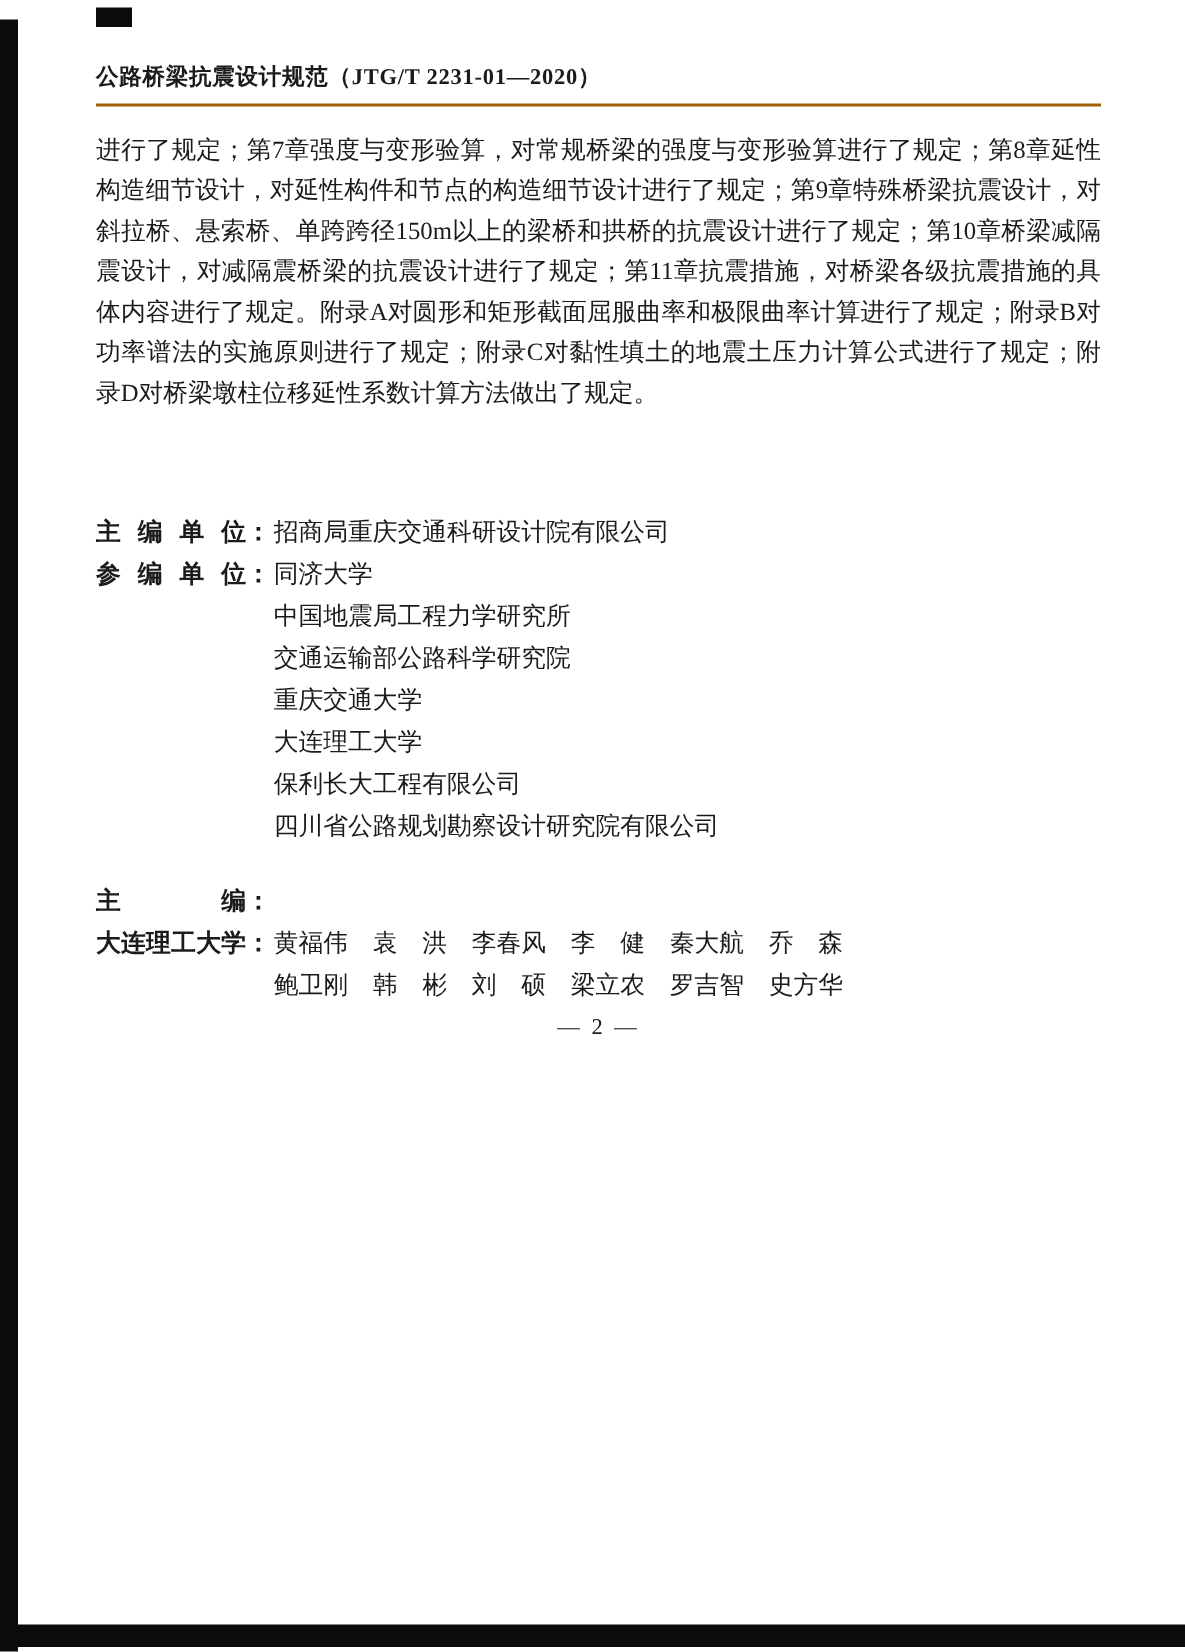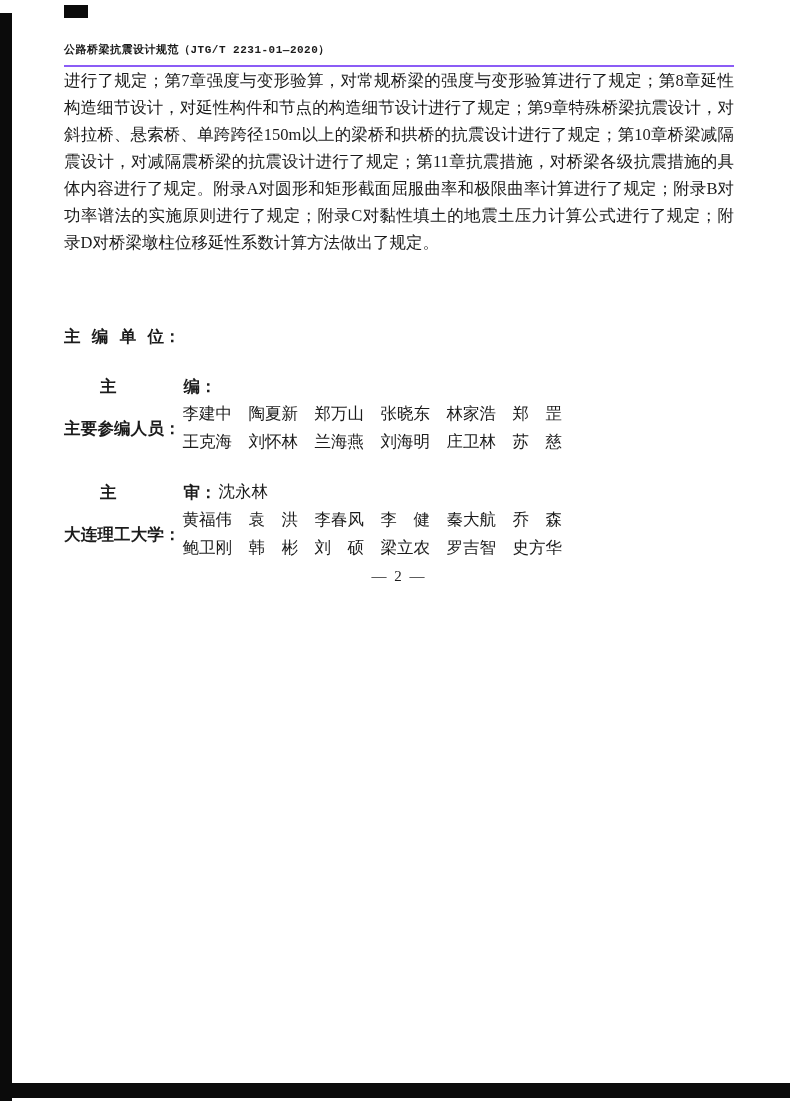--- a/index.html
+++ b/index.html
@@ -12,35 +12,34 @@
     color:#1b1b1b;
   }
   
   .scan-left   { position:absolute; left:0; top:13px; bottom:0; width:12px; background:#0b0b0b; }
   .scan-bottom { position:absolute; left:0; right:0; bottom:3px; height:15px; background:#0b0b0b; }
   .scan-mark   { position:absolute; left:64px; top:5px; width:24px; height:13px; background:#0b0b0b; }
 
   .content { position:absolute; left:64px; width:670px; top:42px; }
 
   .doc-header {
-    font-size:11px;
+    font-size:15px;
     letter-spacing:0.5px;
     padding-bottom:8px;
-    border-bottom:2px solid #8b5cf6;
+    border-bottom:2px solid #a16207;
     font-weight:bold;
-    font-family:Liberation Mono, monospace;
   }
 
-  .body-text { font-size:16.5px; line-height:27px; text-align:justify; }
+  .body-text { margin-top:15px; font-size:16.5px; line-height:27px; text-align:justify; }
   .body-text p { margin:0 0 4px 0; }
   .body-text p.indent { text-indent:2em; }
 
   .credits { margin-top:66px; font-size:16.5px; line-height:28px; }
-  .credit-row { display:flex; align-items:center; }
-  .credit-row.gap { margin-top:22px;margin-left:36px; }
+  .credit-row { display:flex; align-items:flex-start; }
+  .credit-row.gap { margin-top:22px; }
   .credit-label {
     font-weight:bold;
     font-family:"Liberation Sans","DejaVu Sans",sans-serif;
     white-space:nowrap;
     flex:0 0 auto;
   }
   .credit-label-text {
     display:inline-block;
     width:100px;
     text-align:justify;
@@ -70,41 +69,43 @@
   </div>
 
   <div class="body-text">
     <p>进行了规定；第7章强度与变形验算，对常规桥梁的强度与变形验算进行了规定；第8章延性构造细节设计，对延性构件和节点的构造细节设计进行了规定；第9章特殊桥梁抗震设计，对斜拉桥、悬索桥、单跨跨径150m以上的梁桥和拱桥的抗震设计进行了规定；第10章桥梁减隔震设计，对减隔震桥梁的抗震设计进行了规定；第11章抗震措施，对桥梁各级抗震措施的具体内容进行了规定。附录A对圆形和矩形截面屈服曲率和极限曲率计算进行了规定；附录B对功率谱法的实施原则进行了规定；附录C对黏性填土的地震土压力计算公式进行了规定；附录D对桥梁墩柱位移延性系数计算方法做出了规定。</p>
   </div>
 
   <div class="credits">
 
     <div class="credit-row">
       <span class="credit-label"><span class="credit-label-text">主编单位</span><span>：</span></span>
+      <div class="credit-lines">
+        <div class="credit-line">招商局重庆交通科研设计院有限公司</div>
+      </div>
     </div>
 
+    <div class="credit-row">
+      <span class="credit-label"><span class="credit-label-text">参编单位</span><span>：</span></span>
+      <div class="credit-lines">
+        <div class="credit-line">同济大学</div>
+        <div class="credit-line">中国地震局工程力学研究所</div>
+        <div class="credit-line">交通运输部公路科学研究院</div>
+        <div class="credit-line">重庆交通大学</div>
+        <div class="credit-line">大连理工大学</div>
+        <div class="credit-line">保利长大工程有限公司</div>
+        <div class="credit-line">四川省公路规划勘察设计研究院有限公司</div>
+      </div>
+    </div>
 
     <div class="credit-row gap">
       <span class="credit-label"><span class="credit-label-text">主编</span><span>：</span></span>
     </div>
 
-    <div class="credit-row">
-      <span class="credit-label"><span class="credit-label-text">主要参编人员</span><span>：</span></span>
-      <div class="credit-lines">
-        <div class="credit-line">李建中　陶夏新　郑万山　张晓东　林家浩　郑　罡</div>
-        <div class="credit-line">王克海　刘怀林　兰海燕　刘海明　庄卫林　苏　慈</div>
-      </div>
-    </div>
 
-    <div class="credit-row gap">
-      <span class="credit-label"><span class="credit-label-text">主审</span><span>：</span></span>
-      <div class="credit-lines">
-        <div class="credit-line">沈永林</div>
-      </div>
-    </div>
 
     <div class="credit-row">
       <span class="credit-label"><span class="credit-label-text">大连理工大学</span><span>：</span></span>
       <div class="credit-lines">
         <div class="credit-line">黄福伟　袁　洪　李春风　李　健　秦大航　乔　森</div>
         <div class="credit-line">鲍卫刚　韩　彬　刘　硕　梁立农　罗吉智　史方华</div>
       </div>
     </div>
 
   </div>

